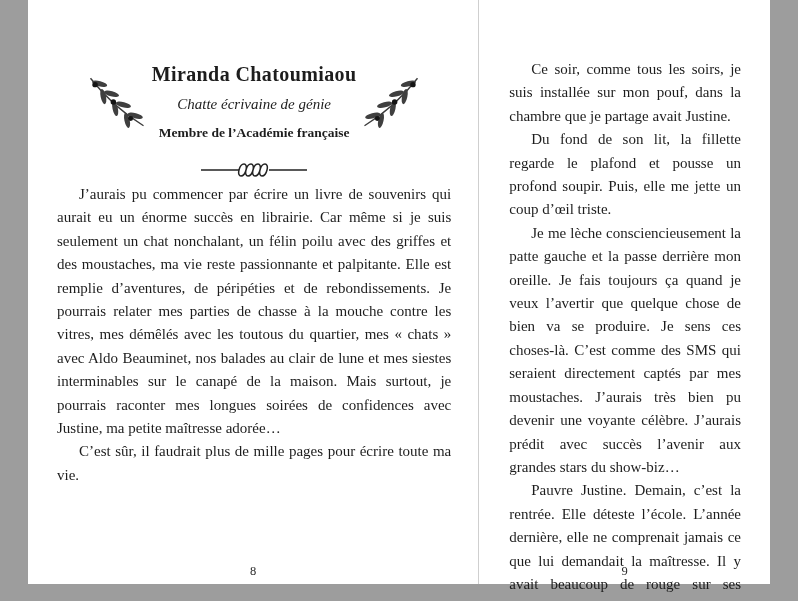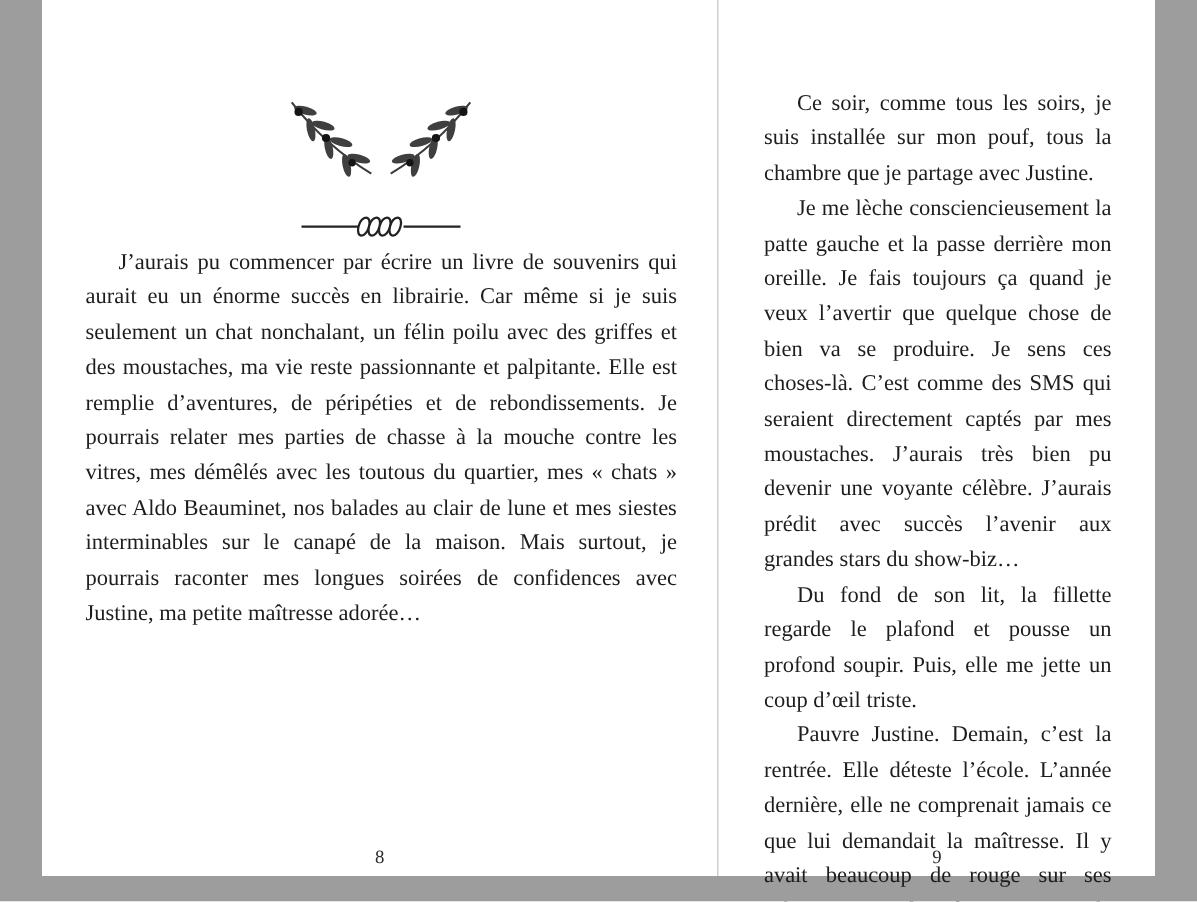--- a/index.html
+++ b/index.html
@@ -105,20 +105,25 @@
             <ellipse rx="8.5" ry="2.9" transform="translate(46,52) rotate(78)"></ellipse>
             <ellipse rx="8.5" ry="2.9" transform="translate(55,47) rotate(15)"></ellipse>
           </g>
           <g fill="#141414">
             <circle cx="11" cy="13" r="3"></circle>
             <circle cx="31" cy="32" r="3"></circle>
             <circle cx="50" cy="50" r="2.7"></circle>
           </g>
         </svg>
 
+        <div class="chapter-header-text">
+          <h1 class="chapter-title">Miranda Chatoumiaou</h1>
+          <div class="chapter-subtitle">Chatte écrivaine de génie</div>
+          <div class="chapter-affiliation">Membre de l’Académie française</div>
+        </div>
 
         <svg class="branch branch-right" width="64" height="60" viewBox="0 0 70 64" aria-hidden="true">
           <path d="M6 6 C 20 24, 38 42, 64 58" stroke="#3b3b3b" stroke-width="1.5" fill="none"></path>
           <g fill="#3f3f3f">
             <ellipse rx="8.5" ry="2.9" transform="translate(16,12) rotate(15)"></ellipse>
             <ellipse rx="8.5" ry="2.9" transform="translate(20,26) rotate(78)"></ellipse>
             <ellipse rx="8.5" ry="2.9" transform="translate(29,23) rotate(15)"></ellipse>
             <ellipse rx="8.5" ry="2.9" transform="translate(33,39) rotate(78)"></ellipse>
             <ellipse rx="8.5" ry="2.9" transform="translate(42,35) rotate(15)"></ellipse>
             <ellipse rx="8.5" ry="2.9" transform="translate(46,52) rotate(78)"></ellipse>
@@ -137,32 +142,33 @@
           <g stroke="#222222" stroke-width="1.5" fill="none">
             <line x1="12" y1="9" x2="50" y2="9"></line>
             <path d="M50 9 c2 -8 9 -8 7 0 c-2 8 -9 8 -7 0 m7 0 c2 -8 9 -8 7 0 c-2 8 -9 8 -7 0 m7 0 c2 -8 9 -8 7 0 c-2 8 -9 8 -7 0 m7 0 c2 -8 9 -8 7 0 c-2 8 -9 8 -7 0"></path>
             <line x1="80" y1="9" x2="118" y2="9"></line>
           </g>
         </svg>
       </div>
 
       <div class="page-body">
         <p>J’aurais pu commencer par écrire un livre de souvenirs qui aurait eu un énorme succès en librairie. Car même si je suis seulement un chat nonchalant, un félin poilu avec des griffes et des moustaches, ma vie reste passionnante et palpitante. Elle est remplie d’aventures, de péripéties et de rebondissements. Je pourrais relater mes parties de chasse à la mouche contre les vitres, mes démêlés avec les toutous du quartier, mes « chats » avec Aldo Beauminet, nos balades au clair de lune et mes siestes interminables sur le canapé de la maison. Mais surtout, je pourrais raconter mes longues soirées de confidences avec Justine, ma petite maîtresse adorée…</p>
+        <p>C’est sûr, il faudrait plus de mille pages pour écrire toute ma vie.</p>
       </div>
 
       <div class="page-number">8</div>
     </div>
 
     <div class="gutter"></div>
 
     <div class="page page-right">
       <div class="page-body">
-        <p>Ce soir, comme tous les soirs, je suis installée sur mon pouf, tous la chambre que je partage avec Justine.</p>
+        <p>Ce soir, comme tous les soirs, je suis installée sur mon pouf, dans la chambre que je partage avait Justine.</p>
+        <p>Du fond de son lit, la fillette regarde le plafond et pousse un profond soupir. Puis, elle me jette un coup d’œil triste.</p>
         <p>Je me lèche consciencieusement la patte gauche et la passe derrière mon oreille. Je fais toujours ça quand je veux l’avertir que quelque chose de bien va se produire. Je sens ces choses-là. C’est comme des SMS qui seraient directement captés par mes moustaches. J’aurais très bien pu devenir une voyante célèbre. J’aurais prédit avec succès l’avenir aux grandes stars du show-biz…</p>
-        <p>Du fond de son lit, la fillette regarde le plafond et pousse un profond soupir. Puis, elle me jette un coup d’œil triste.</p>
         <p>Pauvre Justine. Demain, c’est la rentrée. Elle déteste l’école. L’année dernière, elle ne comprenait jamais ce que lui demandait la maîtresse. Il y avait beaucoup de rouge sur ses cahiers. Son stylo refusait toujours de faire les jolies boucles, l’arrondi des ponts et les barres droites qu’elle s’appliquait pourtant consciencieusement à tracer. Son écriture,</p>
       </div>
 
       <div class="page-number">9</div>
     </div>
 
   </div>
 </div>
 
 </body></html>

